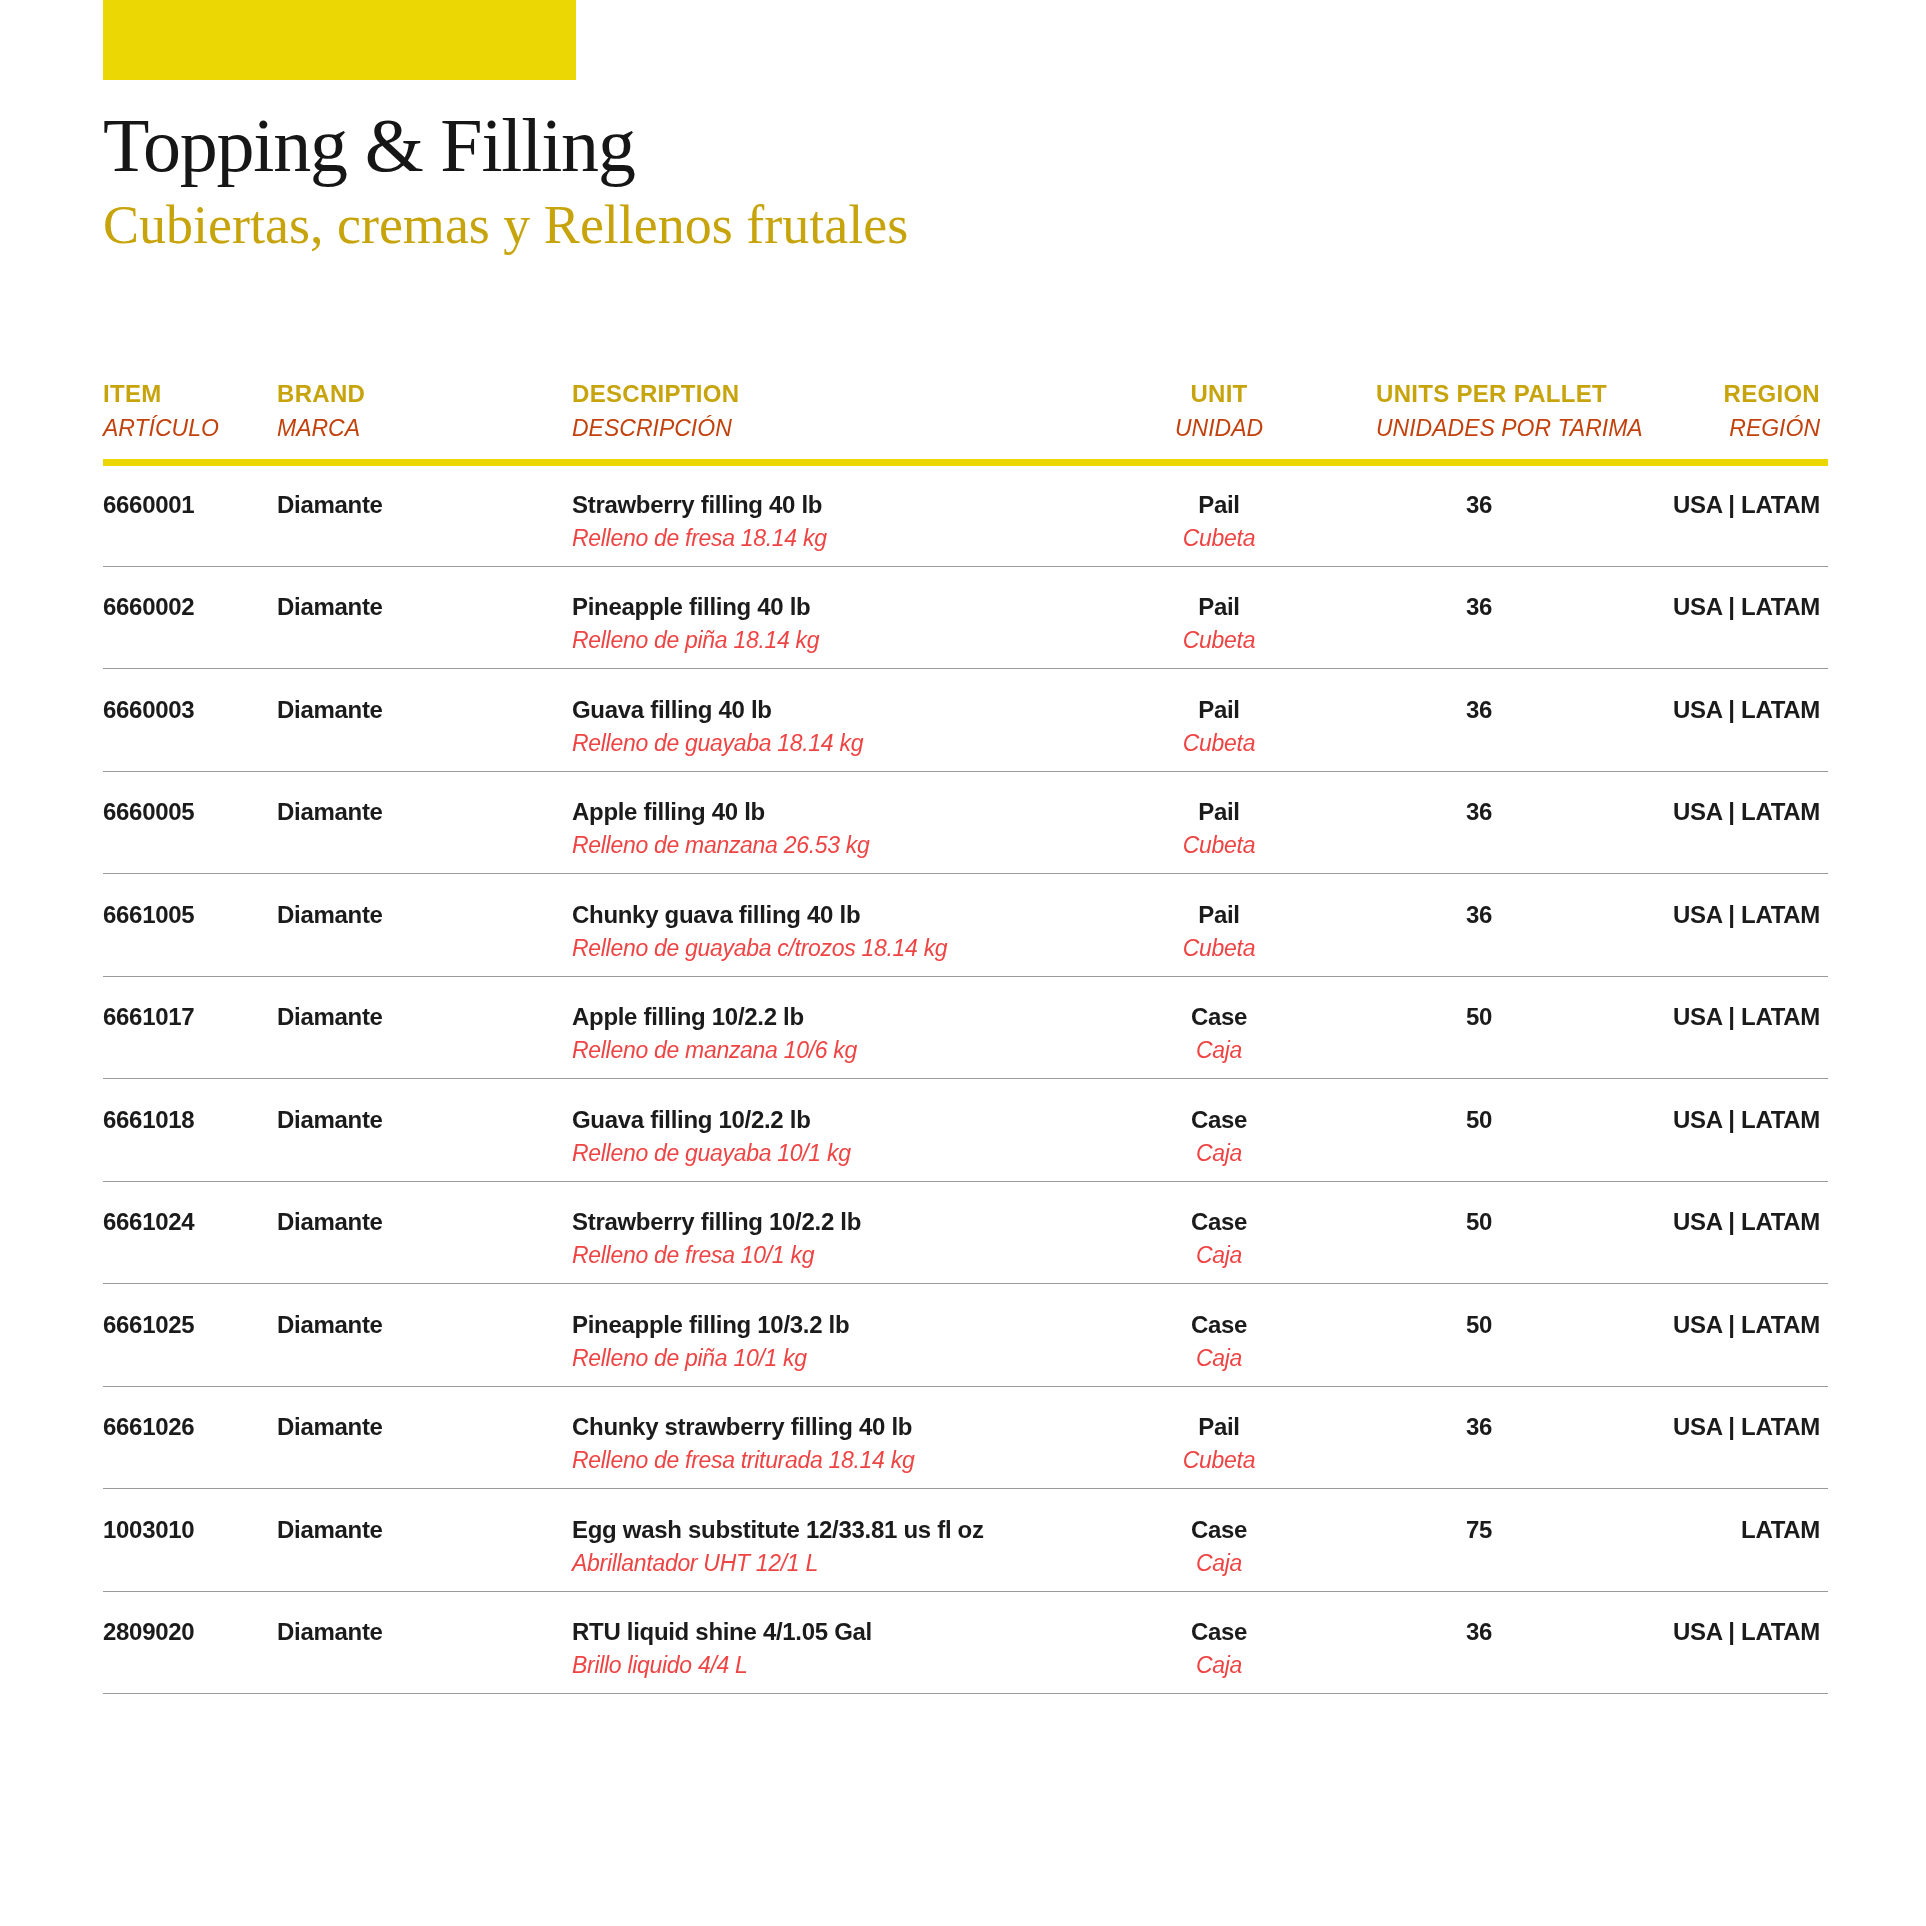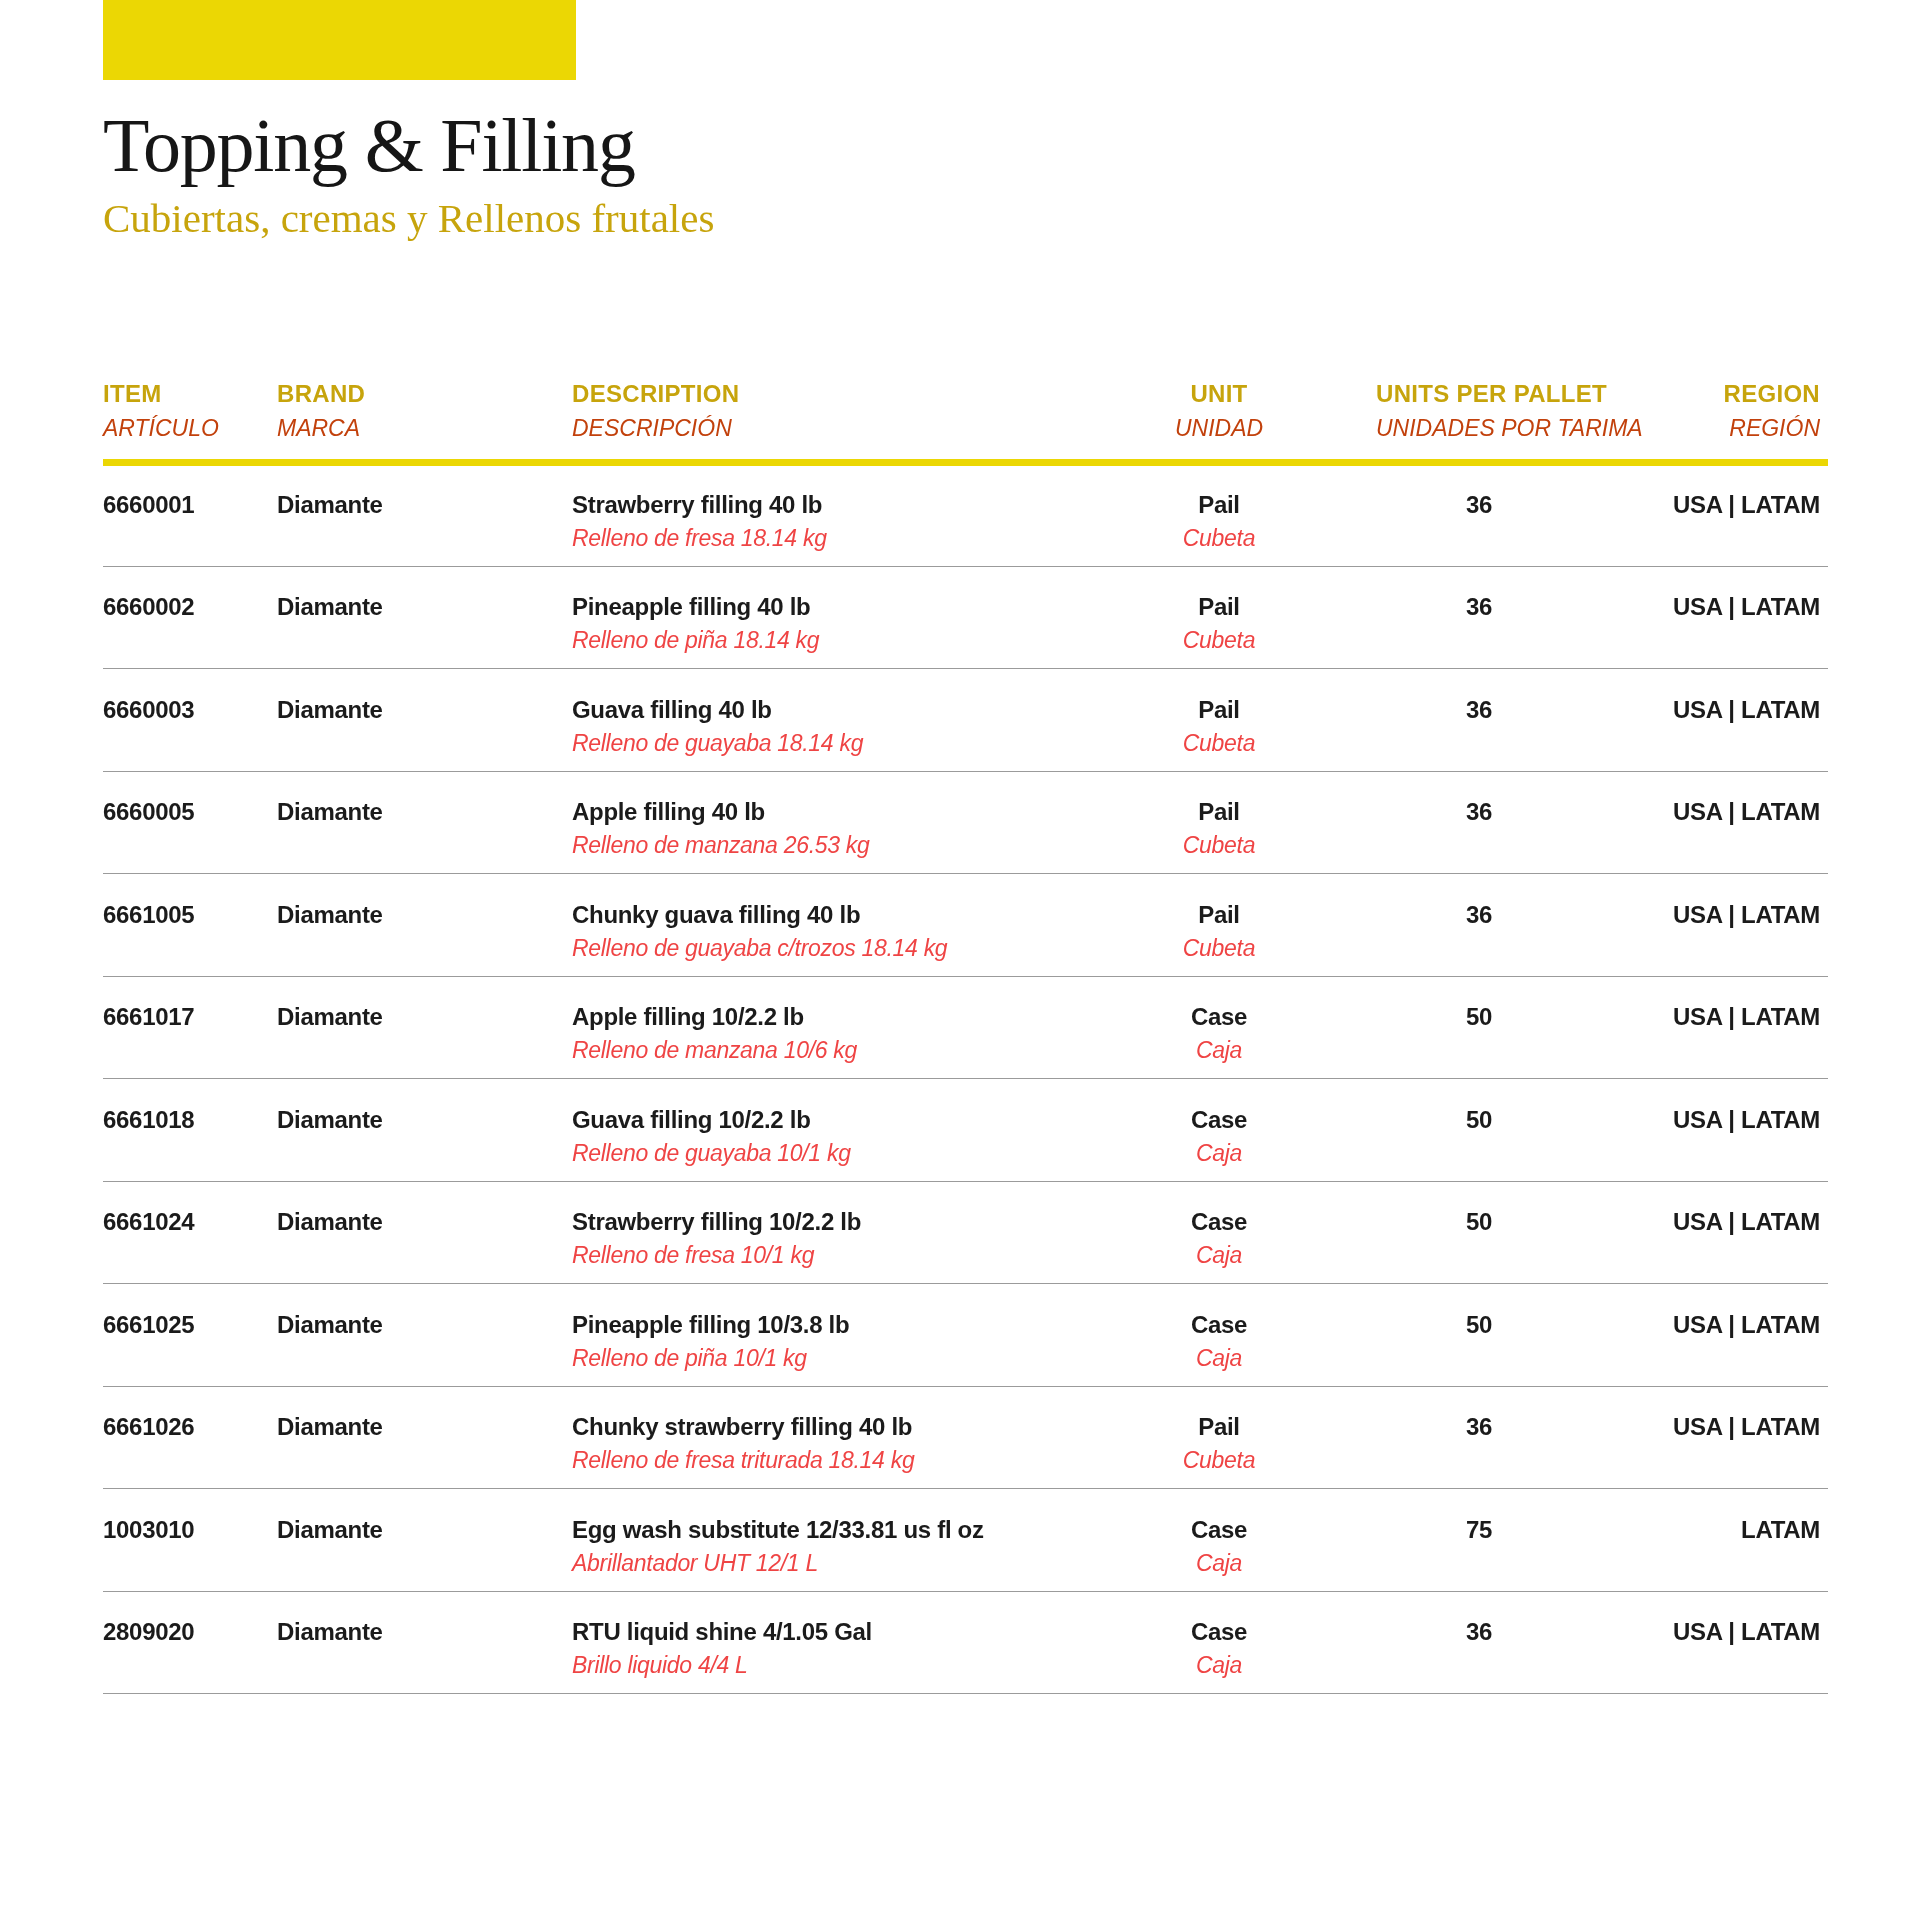--- a/index.html
+++ b/index.html
@@ -25,21 +25,21 @@
     font-weight: 500;
     color: #161616;
     letter-spacing: -1.2px;
     line-height: 1.1;
     white-space: nowrap;
   }
   .subtitle {
     position: absolute;
     left: 103px; top: 196px;
     font-family: "Liberation Serif", serif;
-    font-size: 41px;
+    font-size: 54px;
     font-weight: 500;
     color: #C7A40C;
     letter-spacing: 0px;
     line-height: 1.1;
     white-space: nowrap;
   }
   .table {
     position: absolute;
     left: 103px; top: 381px;
     width: 1725px;
@@ -318,21 +318,21 @@
   </div>
 
   <div class="row">
     <div class="cell c-item">
       <div class="main">6661025</div>
     </div>
     <div class="cell c-brand">
       <div class="main">Diamante</div>
     </div>
     <div class="cell c-desc">
-      <div class="main">Pineapple filling 10/3.8 lb</div>
+      <div class="main">Pineapple filling 10/3.2 lb</div>
       <div class="sub">Relleno de piña 10/1 kg</div>
     </div>
     <div class="cell c-unit">
       <div class="main">Case</div>
       <div class="sub">Caja</div>
     </div>
     <div class="cell c-upp">
       <div class="main">50</div>
     </div>
     <div class="cell c-region">

